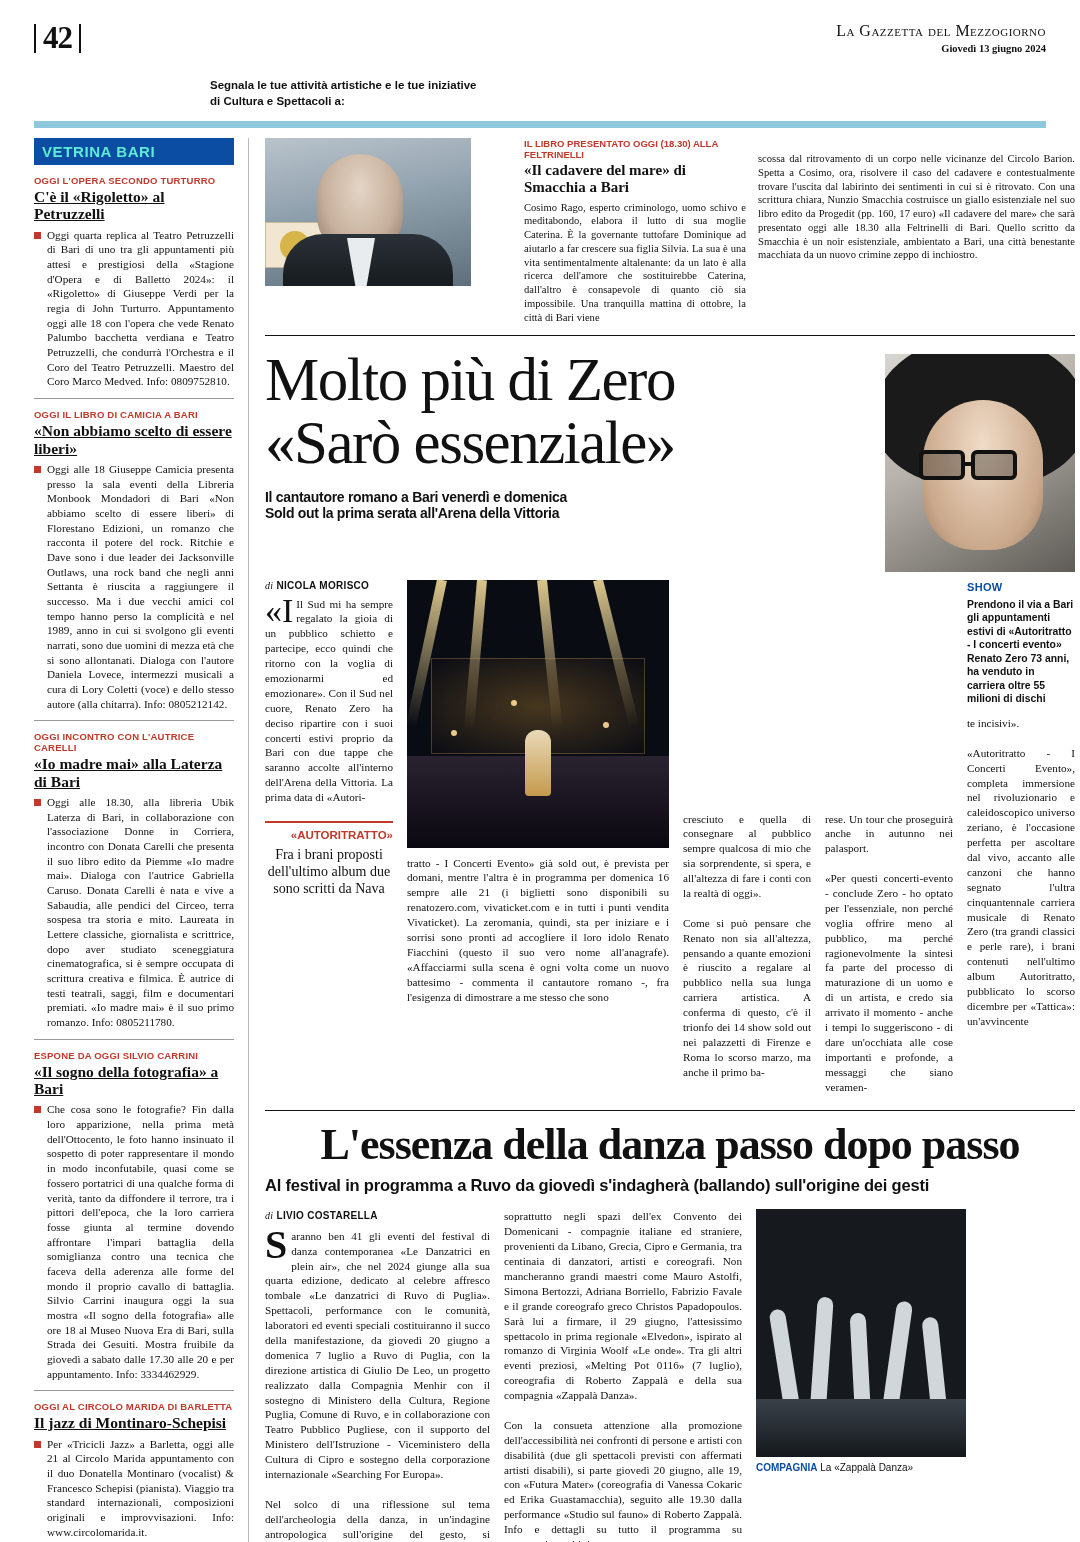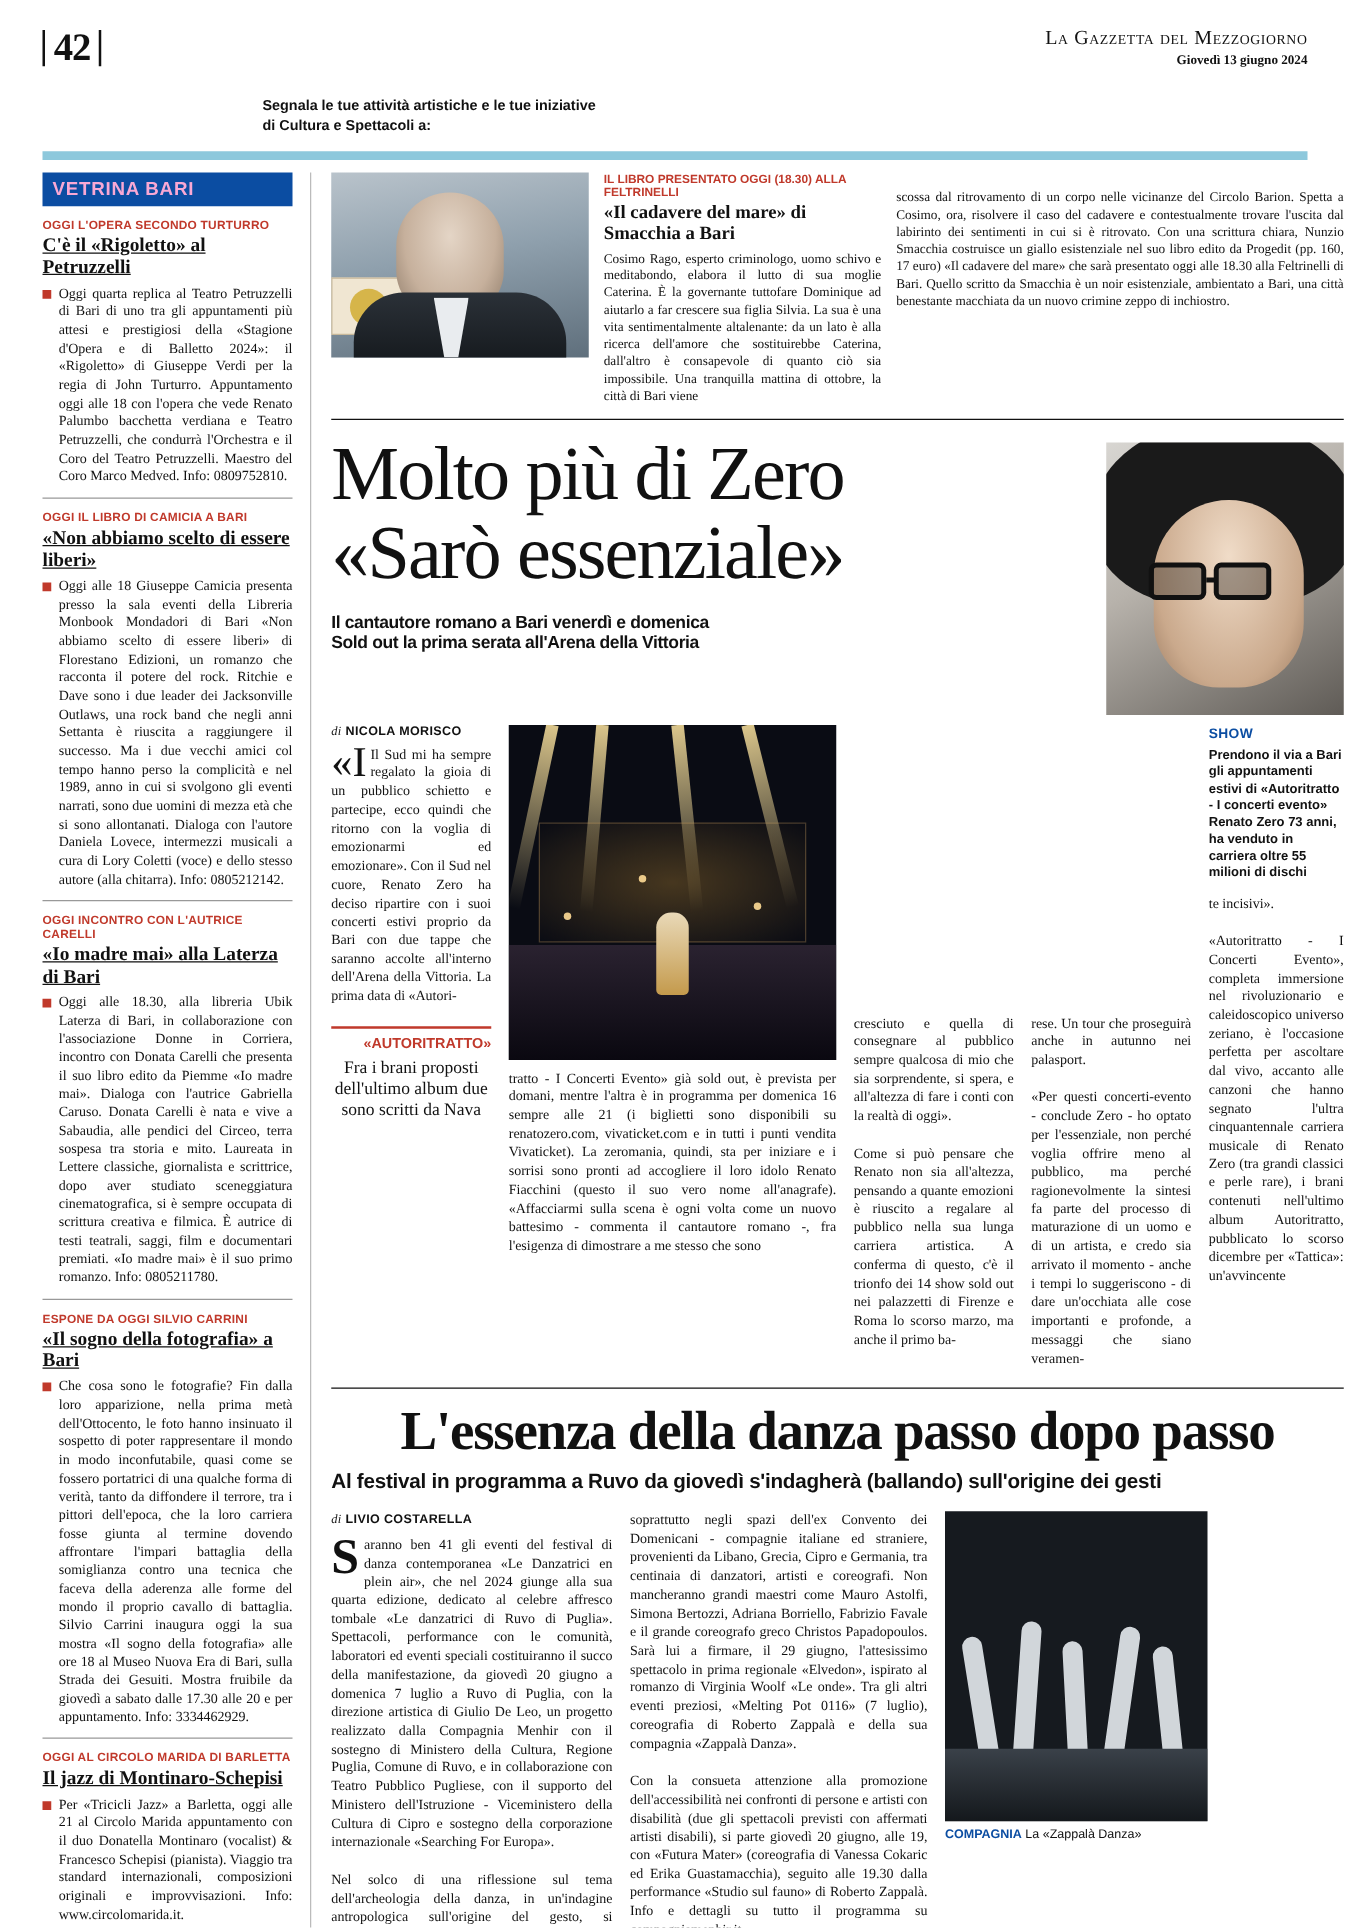--- a/index.html
+++ b/index.html
@@ -48,21 +48,21 @@
   .rule-blue { height:7px; background:#8dc8dc; margin:12px 34px 0 34px; }
   .rule-thin { height:1px; background:#111; margin:0 34px; }
 
   
   .content { display:flex; padding:0 34px; margin-top:10px; }
   .col-left { width:215px; flex:0 0 215px; padding-right:14px; border-right:1px solid #bbb; }
   .col-right { flex:1; padding-left:16px; }
 
   
   .vetrina {
-    background:#0b4da2; color:#f9a8d4;
+    background:#0b4da2; color:#5eead4;
     font-family:"Liberation Sans", sans-serif;
     font-weight:bold; font-size:15px; letter-spacing:0.6px;
     padding:5px 8px; display:block; margin-bottom:8px;
   }
   .kicker {
     font-family:"Liberation Sans", sans-serif;
     font-size:9.5px; font-weight:bold; color:#c0392b;
     letter-spacing:0.2px; text-transform:uppercase; margin-top:10px;
   }
   .brief-title {
@@ -101,21 +101,21 @@
     clip-path:polygon(0 0,100% 0,70% 100%,30% 100%);
   }
   .photo-box .banner {
     position:absolute; left:0; bottom:18px; width:62px; height:46px;
     background:#f0e6d2; border:1px solid #c8b89a;
   }
   .photo-box .banner:after{
     content:""; position:absolute; left:14px; top:8px; width:30px; height:30px;
     border-radius:50%; background:#d6b54a;
   }
-  .toprow-text { flex:1; display:flex; gap:12px; }
+  .toprow-text { flex:1; display:flex; gap:12px;margin-left:41px; }
   .lib-kicker {
     font-family:"Liberation Sans", sans-serif;
     font-size:9.5px; font-weight:bold; color:#c0392b; text-transform:uppercase;
   }
   .lib-title {
     font-family:"Liberation Serif", serif; font-weight:bold;
     font-size:15px; line-height:1.12; margin:2px 0 5px 0;
   }
   .small-col { font-size:10.6px; line-height:1.3; text-align:justify; hyphens:auto; }
   .tr-c1 { width:222px; flex:0 0 222px; }

